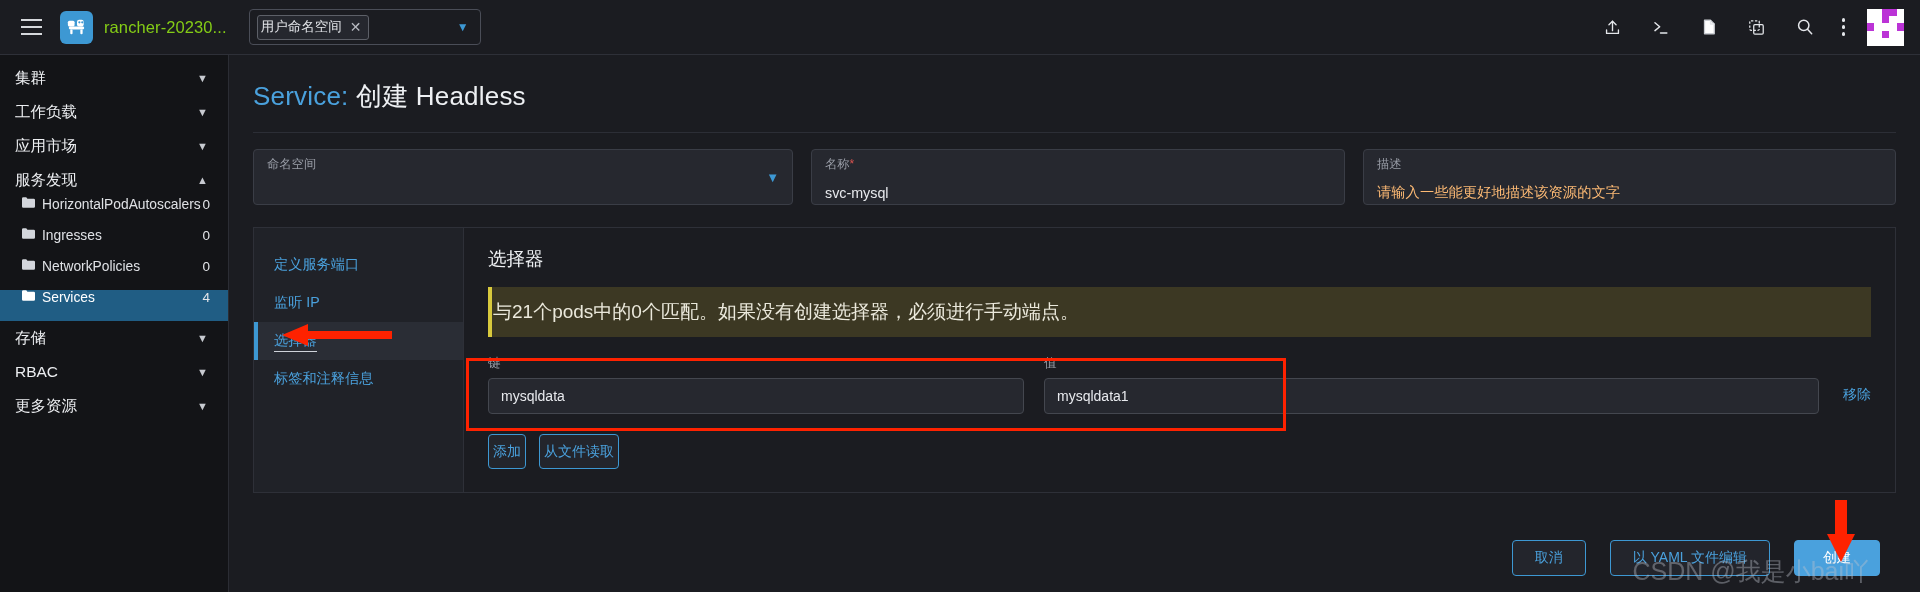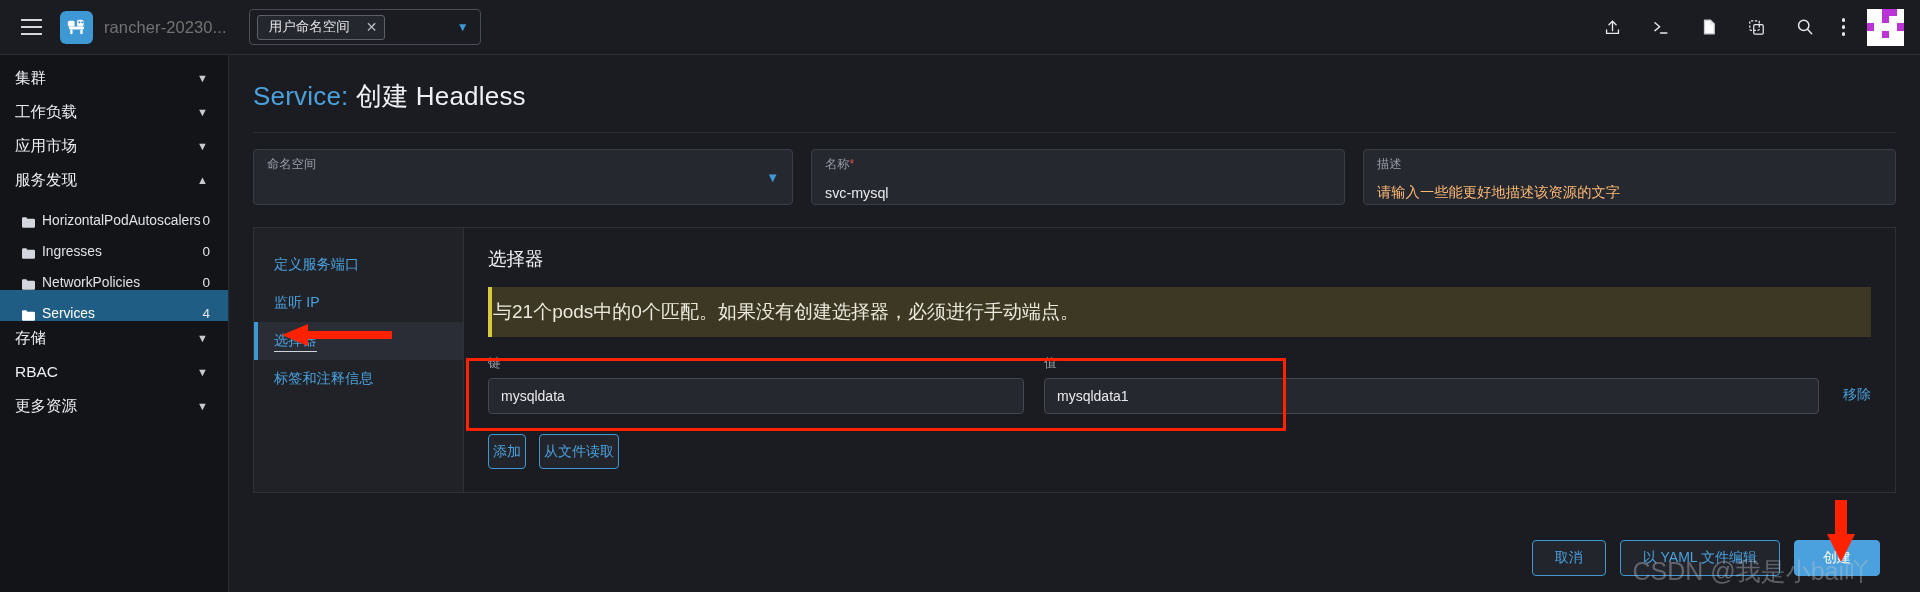--- a/index.html
+++ b/index.html
@@ -24,35 +24,35 @@
   .hamburger span { display:block; width: 21px; height: 2px; background: #d6d8dc; }
 
   .brand-logo {
     width: 33px; height: 33px; border-radius: 6px;
     background: #3d98d3;
     display: flex; align-items: center; justify-content: center;
     flex: 0 0 33px; margin-right: 11px;
   }
   .brand-logo svg { display:block; }
   .brand-name {
-    font-size: 16.5px; color: #737373; white-space: nowrap;
+    font-size: 16.5px; color: #84cc16; white-space: nowrap;
     margin-right: 22px; letter-spacing: .1px;
   }
 
   .ns-select {
     width: 232px; height: 36px;
     border: 1px solid #4a4d57; border-radius: 4px;
     background: #1b1c21;
     display: flex; align-items: center; padding: 0 6px 0 7px;
     cursor: pointer;
   }
   .ns-tag {
-    display:flex; align-items:center; gap:16px;
+    display:flex; align-items:center; gap:8px;
     border: 1px solid #5d6068; border-radius: 3px;
-    height: 25px; padding: 0 7px 0 11px;
+    height: 25px; padding: 0 7px 0 3px;
     font-size: 13.5px; color: #e2e4e8; background: #25272e;
   }
   .ns-tag .x { font-size: 14px; color: #b6b9c0; line-height: 1; cursor:pointer; }
   .ns-caret { margin-left: auto; color: #3d98d3; font-size: 12px; padding-right: 5px; }
 
   .topbar-spacer { flex: 1 1 auto; }
   .top-icons { display: flex; align-items: center; gap: 26px; margin-right: 22px; }
   .top-icon { width: 22px; height: 22px; display:flex; align-items:center; justify-content:center; cursor:pointer; color:#e4e6ea; }
   .top-icon svg { display:block; }
   .kebab { display:flex; flex-direction:column; gap:3.5px; align-items:center; cursor:pointer; }
@@ -78,21 +78,21 @@
     padding-top: 6px;
     overflow: hidden;
   }
   .nav-group {
     height: 34px; display:flex; align-items:center;
     padding: 0 20px 0 15px; cursor: pointer;
     font-size: 15.5px; color: #eceef1;
   }
   .nav-group .caret { margin-left:auto; color:#c7cad0; font-size: 11px; }
   .nav-child {
-    height: 31px; display:flex; align-items:flex-end;
+    height: 31px; display:flex; align-items:flex-start;
     padding: 0 18px 0 22px; cursor:pointer;
     font-size: 13.8px; color: #dfe1e5;
   }
   .nav-child.active { background: #205d84; color: #ffffff; }
   .nav-child .folder { margin-right: 7px; display:flex; align-items:center; }
   .nav-child .count { margin-left:auto; font-size: 13.5px; color:#e3e5e9; }
 
   
   .main {
     flex: 1 1 auto; min-width: 0;
@@ -177,21 +177,21 @@
     height: 35px; border-radius: 4px; display:inline-flex; align-items:center; justify-content:center;
     padding: 0 4px; font-size: 14px; cursor:pointer; white-space:nowrap;
   }
   .btn-outline { border: 1px solid #3d98d3; color:#4aa1dd; background: #23252c; }
   .btn-primary { background: #4aa1dd; color:#ffffff; border:1px solid #4aa1dd; }
 
   
   .footer {
     flex: 0 0 auto; margin-top: auto;
     display:flex; justify-content:flex-end; align-items:center;
-    gap: 14px; padding: 14px 16px 16px 0;
+    gap: 24px; padding: 14px 16px 16px 0;
   }
   .footer .btn { height: 36px; padding: 0 22px; }
   .footer .btn-primary { min-width: 86px; }
 
   
   .anno { position: absolute; pointer-events: none; }
   .anno-box { border: 3px solid #fe2200; }
   #anno-kv-box { left: 466px; top: 358px; width: 820px; height: 73px; }
   #anno-arrow-tab { left: 282px; top: 322px; width: 110px; height: 26px; }
   #anno-arrow-create { left: 1824px; top: 500px; width: 34px; height: 62px; }

